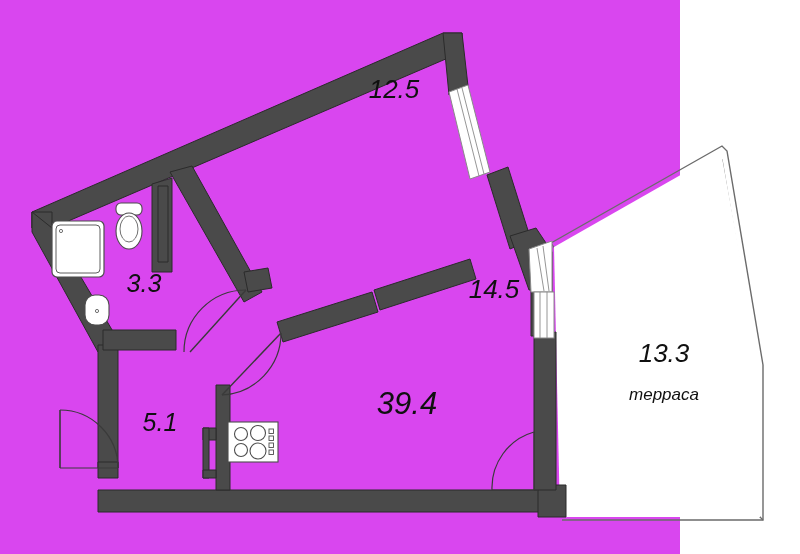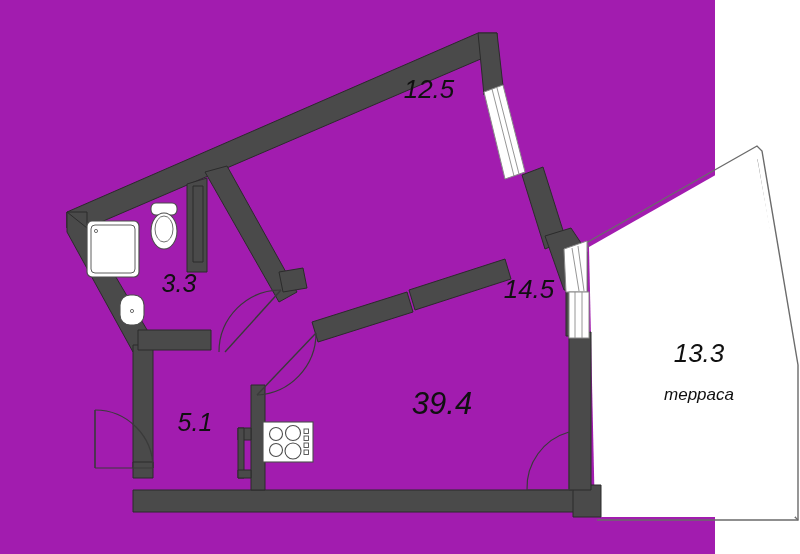--- a/index.html
+++ b/index.html
@@ -11,22 +11,21 @@
     width: 800px;
     height: 554px;
     font-family: "Liberation Sans", sans-serif;
     overflow: hidden;
     position: relative;
   }
   #floorplan-root {
     position: relative;
     width: 680px;
     height: 554px;
-    background: #a21caf;
-    padding-left: 35px;
+    background: #d946ef;
   }
   svg#plan-svg {
     display: block;
     width: 800px;
     height: 554px;
   }
   .room-area-label {
     font-family: "Liberation Sans", sans-serif;
     font-style: italic;
     font-weight: 400;

